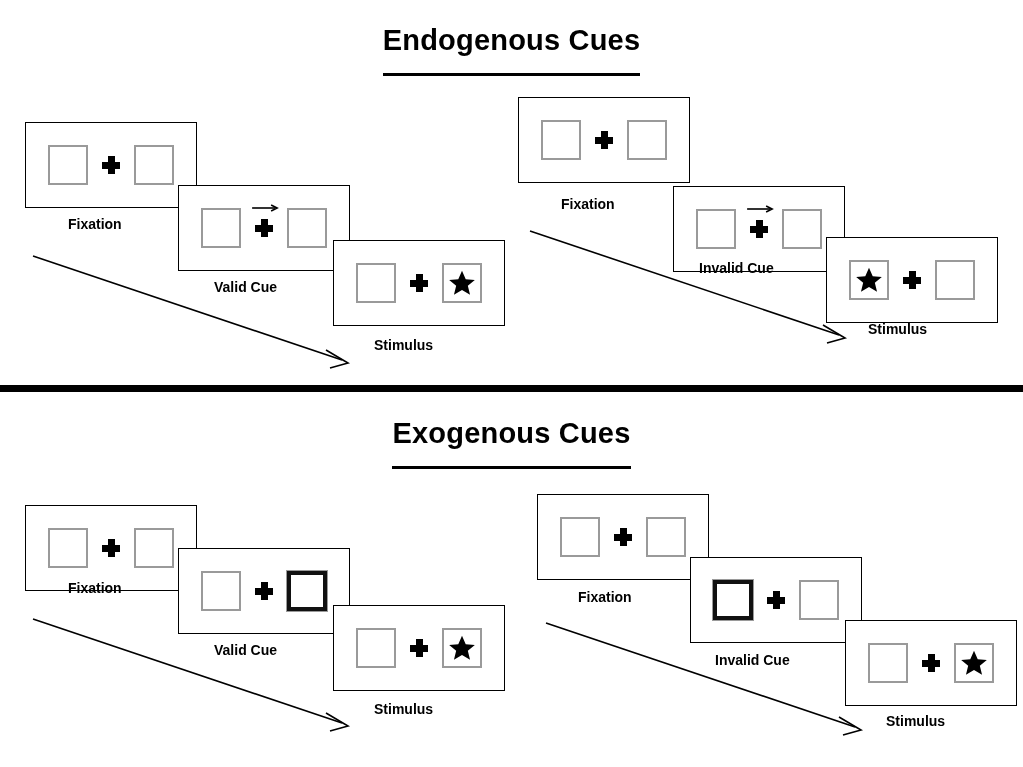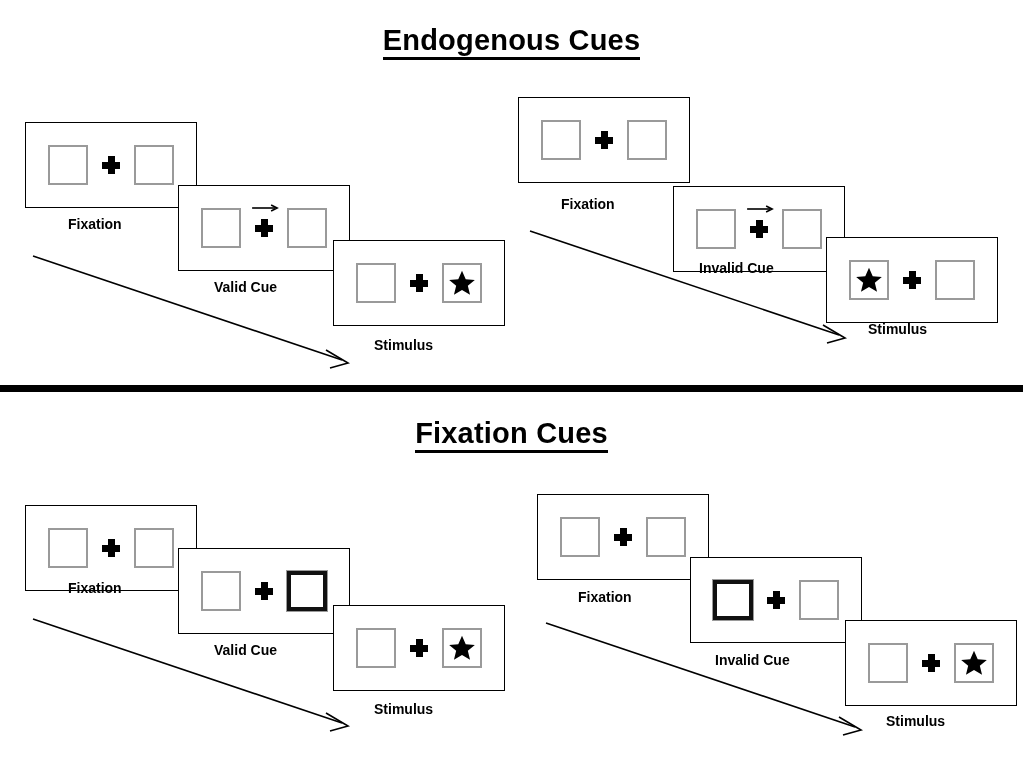--- a/index.html
+++ b/index.html
@@ -27,21 +27,21 @@
   .section-title {
     position: absolute;
     width: 100%;
     text-align: center;
     font-size: 29px;
     font-weight: bold;
     letter-spacing: 0.2px;
   }
   .section-title span {
     border-bottom: 3px solid #000;
-    padding-bottom: 1px;
+    padding-bottom: 17px;
   }
 
   
   .divider {
     position: absolute;
     left: 0;
     width: 1023px;
     height: 7px;
     background: #000000;
   }
@@ -249,21 +249,21 @@
   <div class="caption" style="left:868px; top:321px;">Stimulus</div>
 
   <svg class="time-arrow" style="left:527px; top:225px; width:325px; height:125px;" viewBox="0 0 325 125">
     <line x1="3" y1="6" x2="312" y2="110"></line>
     <polyline points="296,100 318,113 300,118"></polyline>
   </svg>
 
   <div class="divider" style="top:385px;"></div>
 
   <div class="section-title" style="top:417px;">
-    <span>Fixation Cues</span>
+    <span>Exogenous Cues</span>
   </div>
 
   <div class="frame" style="left:25px; top:505px; width:172px; height:86px;">
     <div class="frame-inner">
       <div class="box"></div>
       <div class="center-col">
         <div class="plus"></div>
       </div>
       <div class="box"></div>
     </div>

